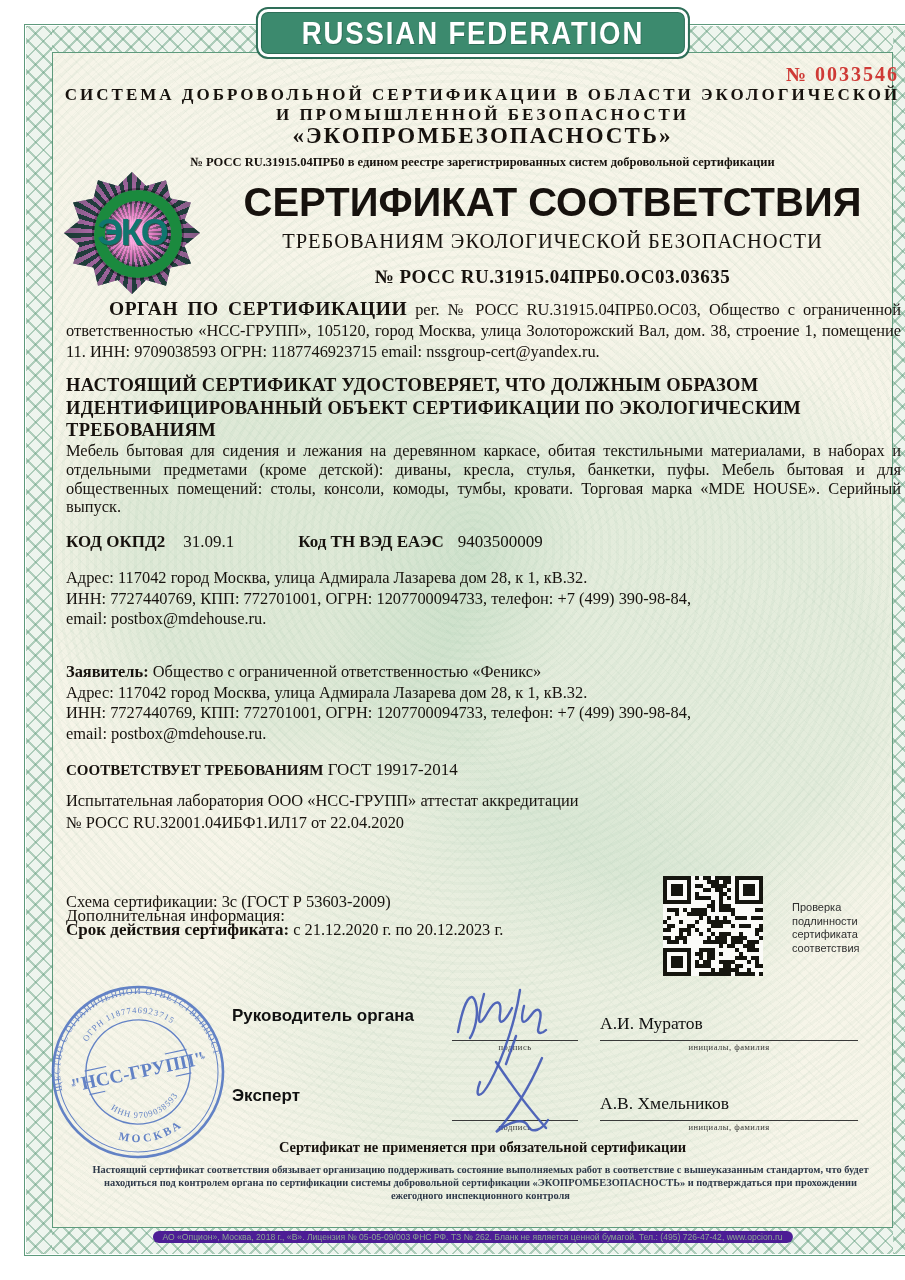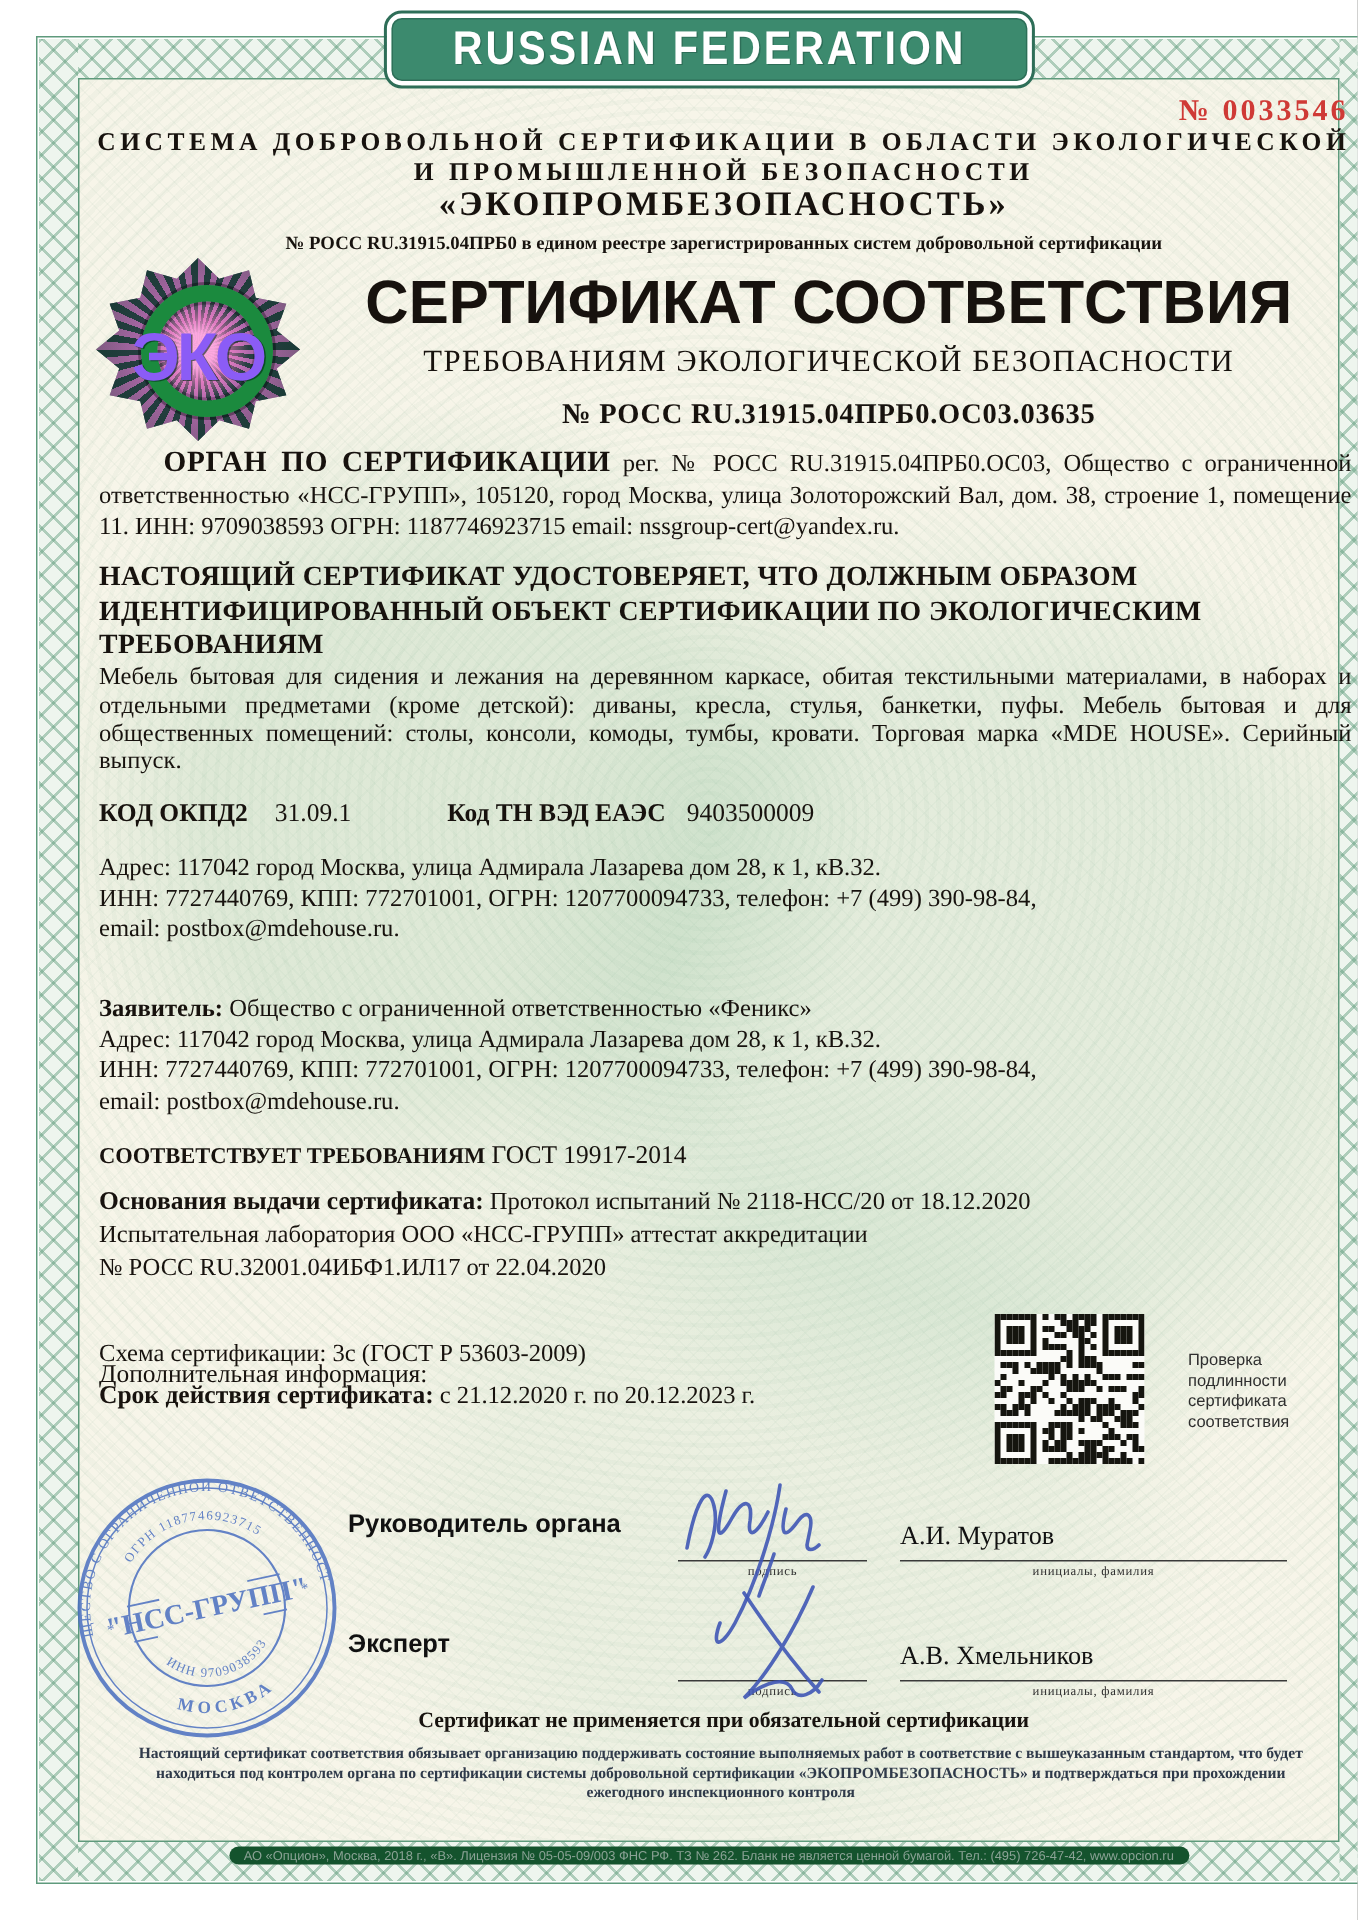--- a/index.html
+++ b/index.html
@@ -44,21 +44,21 @@
   .eco .burst{position:absolute;inset:0;
      clip-path:polygon(100% 50%,88.6% 60.4%,93.3% 75%,78.3% 78.3%,75% 93.3%,60.4% 88.6%,50% 100%,39.6% 88.6%,25% 93.3%,21.7% 78.3%,6.7% 75%,11.4% 60.4%,0% 50%,11.4% 39.6%,6.7% 25%,21.7% 21.7%,25% 6.7%,39.6% 11.4%,50% 0%,60.4% 11.4%,75% 6.7%,78.3% 21.7%,93.3% 25%,88.6% 39.6%);
      background:
        repeating-conic-gradient(from 0deg, rgba(225,130,195,.5) 0 5deg, rgba(25,60,52,.85) 5deg 10deg),
        radial-gradient(circle at 50% 50%, #e387c2 0%, #7e4d92 38%, #18323c 75%);}
   .eco .glow{position:absolute;left:34px;top:27px;width:68px;height:68px;border-radius:50%;
      background:radial-gradient(circle, rgba(255,170,225,.95) 0 22%, rgba(250,130,205,.5) 45%, transparent 70%);}
   .eco .ring{position:absolute;left:30px;top:18px;width:66px;height:66px;border:11px solid #1b8a3e;
      border-radius:50%;box-shadow:0 0 0 2px rgba(0,0,0,.35), 0 0 0 2px rgba(0,0,0,.25) inset;}
   .eco .txt{position:absolute;left:0;right:0;top:40px;text-align:center;
-     font-family:"Liberation Sans",sans-serif;font-weight:bold;font-size:45px;color:#8b5cf6;
+     font-family:"Liberation Sans",sans-serif;font-weight:bold;font-size:36px;color:#0f766e;
      letter-spacing:-2px;text-shadow:1px 1px 0 rgba(0,40,20,.6);}
   
   .title-main{top:180px;left:198px;right:38px;position:absolute;text-align:center;
      font-family:"Liberation Sans","DejaVu Sans",sans-serif;font-weight:bold;font-size:40px;
      letter-spacing:0;transform:scaleY(1.02);}
   .title-sub{top:230px;left:198px;right:38px;position:absolute;text-align:center;
      font-size:20.5px;letter-spacing:1px;}
   .cert-no{top:266px;left:198px;right:38px;position:absolute;text-align:center;
      font-size:19px;font-weight:bold;letter-spacing:.5px;}
   
@@ -103,21 +103,21 @@
   .sig-name{position:absolute;left:600px;width:258px;text-align:left;font-size:17.5px;color:#111;}
   .n1{top:1013px;} .n2{top:1093px;}
   .autograph{position:absolute;left:420px;top:970px;width:220px;height:180px;}
   .autograph path{stroke:#3f56b5;stroke-width:2.4;fill:none;stroke-linecap:round;opacity:.9;}
   
   .note{top:1139px;position:absolute;left:64px;right:44px;text-align:center;
      font-size:14.5px;font-weight:bold;}
   .fineprint{top:1163px;position:absolute;left:82px;right:66px;text-align:center;
      font-size:10.4px;line-height:13px;font-weight:bold;color:#2f3a4a;}
   .imprint{position:absolute;left:50%;transform:translateX(-50%);top:1231px;
-     background:#14532d;border-radius:8px;padding:1px 10px;white-space:nowrap;
+     background:#4c1d95;border-radius:8px;padding:1px 10px;white-space:nowrap;
      font-family:"Liberation Sans",sans-serif;font-size:8.6px;color:#8aa295;}
   .stamp text{fill:#4a6fc0;font-family:"Liberation Serif",serif;}
   .stamp .rings{stroke:#4a6fc0;fill:none;}
 </style>
 </head>
 <body>
 
 <div class="page">
   <div class="band band-top"></div>
   <div class="band band-bottom"></div>
@@ -169,21 +169,20 @@
     <div>Адрес: 117042 город Москва, улица Адмирала Лазарева дом 28, к 1, кВ.32.</div>
     <div>ИНН: 7727440769, КПП: 772701001, ОГРН: 1207700094733, телефон: +7 (499) 390-98-84,</div>
     <div> email: postbox@mdehouse.ru.</div>
   </div>
 
   <div class="blk conf">
     <span class="lead">СООТВЕТСТВУЕТ ТРЕБОВАНИЯМ</span><span> ГОСТ 19917-2014</span>
   </div>
 
   <div class="blk basis">
-    <div><span class="lead">Основания выдачи сертификата:</span><span> Протокол испытаний № 2118-НСС/20 от 18.12.2020</span></div>
     <div>Испытательная лаборатория ООО «НСС-ГРУПП» аттестат аккредитации</div>
     <div>№ РОСС RU.32001.04ИБФ1.ИЛ17 от 22.04.2020</div>
   </div>
 
   <div class="blk addl">Дополнительная информация:</div>
   <div class="blk schema">Схема сертификации: 3с (ГОСТ Р 53603-2009)</div>
 
   <div class="blk valid">
     <span class="lead">Срок действия сертификата:</span><span> с 21.12.2020 г. по 20.12.2023 г.</span>
   </div>

